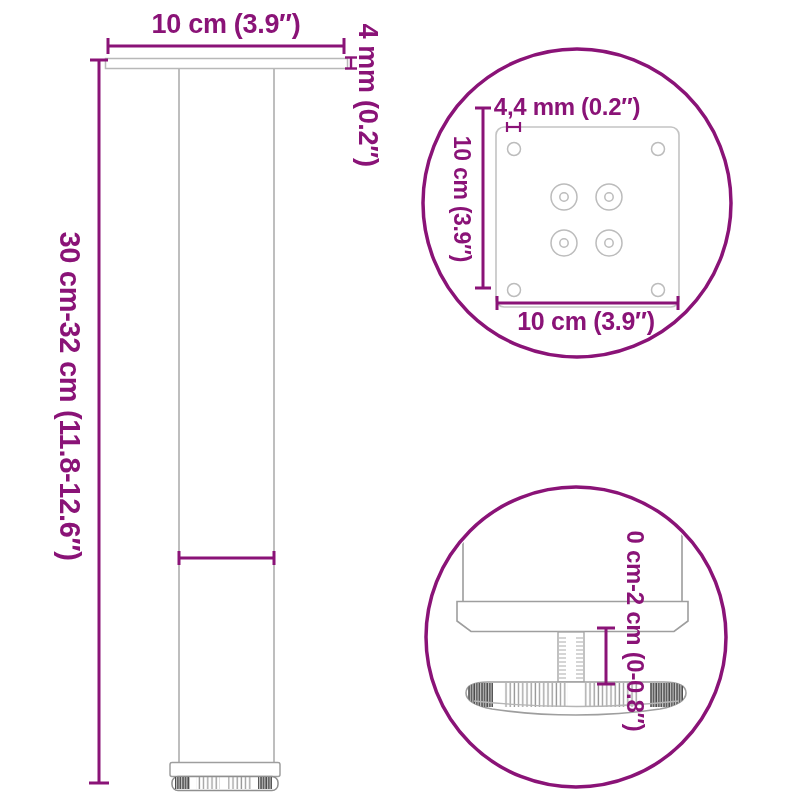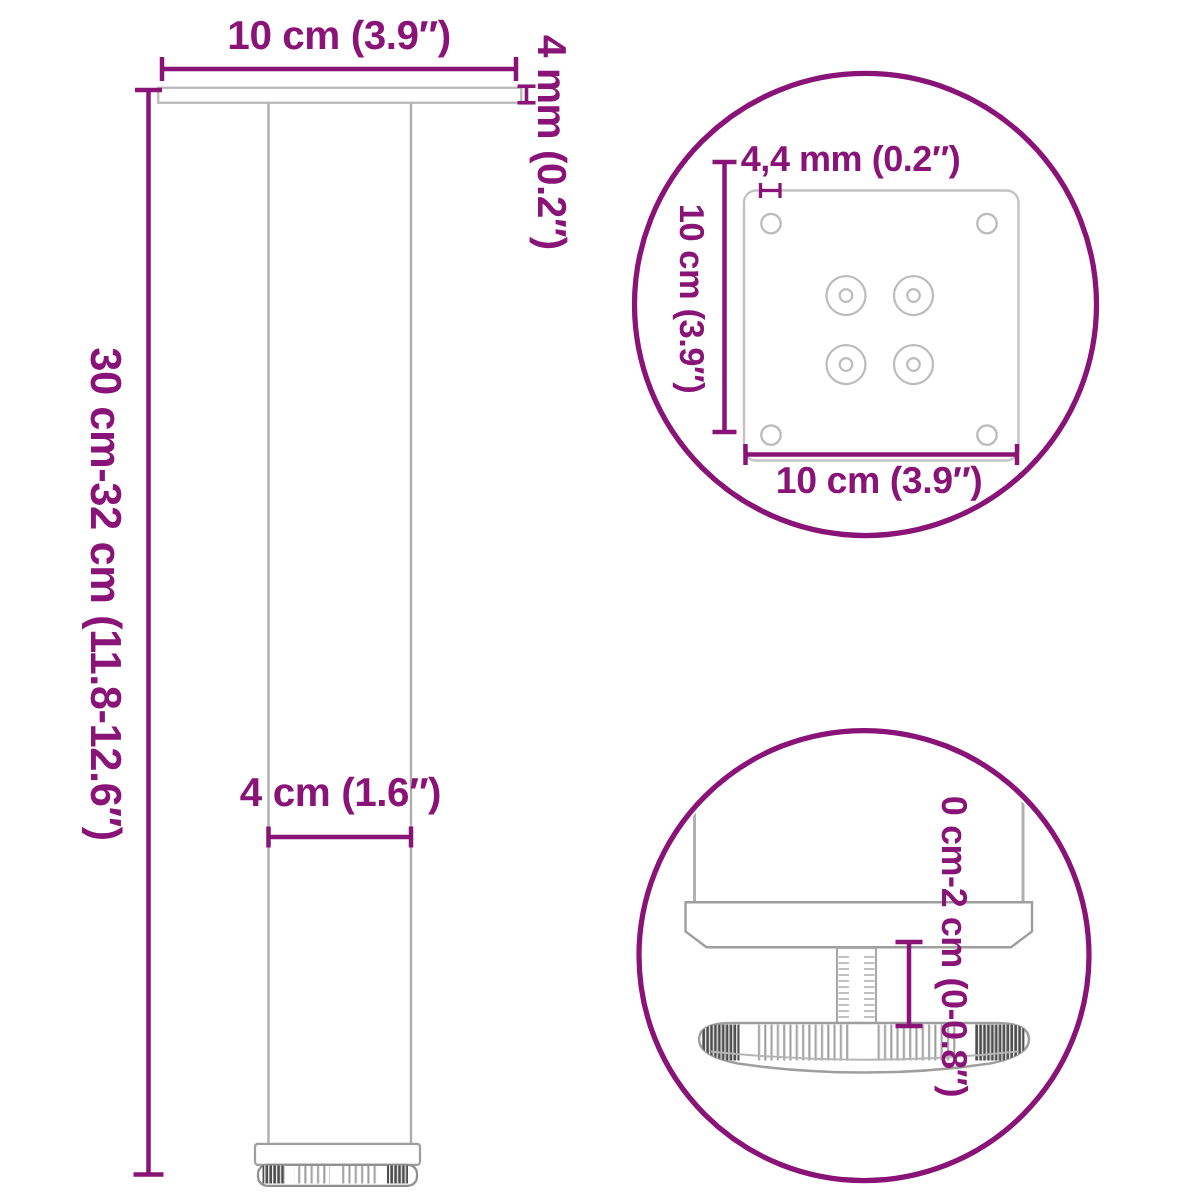--- a/index.html
+++ b/index.html
@@ -170,21 +170,20 @@
       </g>
     </g>
   </svg>
 
   <div class="label fs27" style="left:226px; top:24px;">10 cm (3.9″)</div>
 
   <div class="label rot fs27" style="left:367px; top:95px;">4 mm (0.2″)</div>
 
   <div class="label rot fs29" style="left:69px; top:396px;">30 cm-32 cm (11.8-12.6″)</div>
 
-  <div class="label fs27" style="left:227px; top:529px;">4 cm (1.6″)</div>
 
   <div class="label fs24" style="left:567px; top:107px;">4,4 mm (0.2″)</div>
 
   <div class="label rot fs23" style="left:461px; top:199px;">10 cm (3.9″)</div>
 
   <div class="label fs25" style="left:586px; top:321px;">10 cm (3.9″)</div>
 
   <div class="label rot fs24" style="left:635px; top:631px;">0 cm-2 cm (0-0.8″)</div>
 
 </div>

